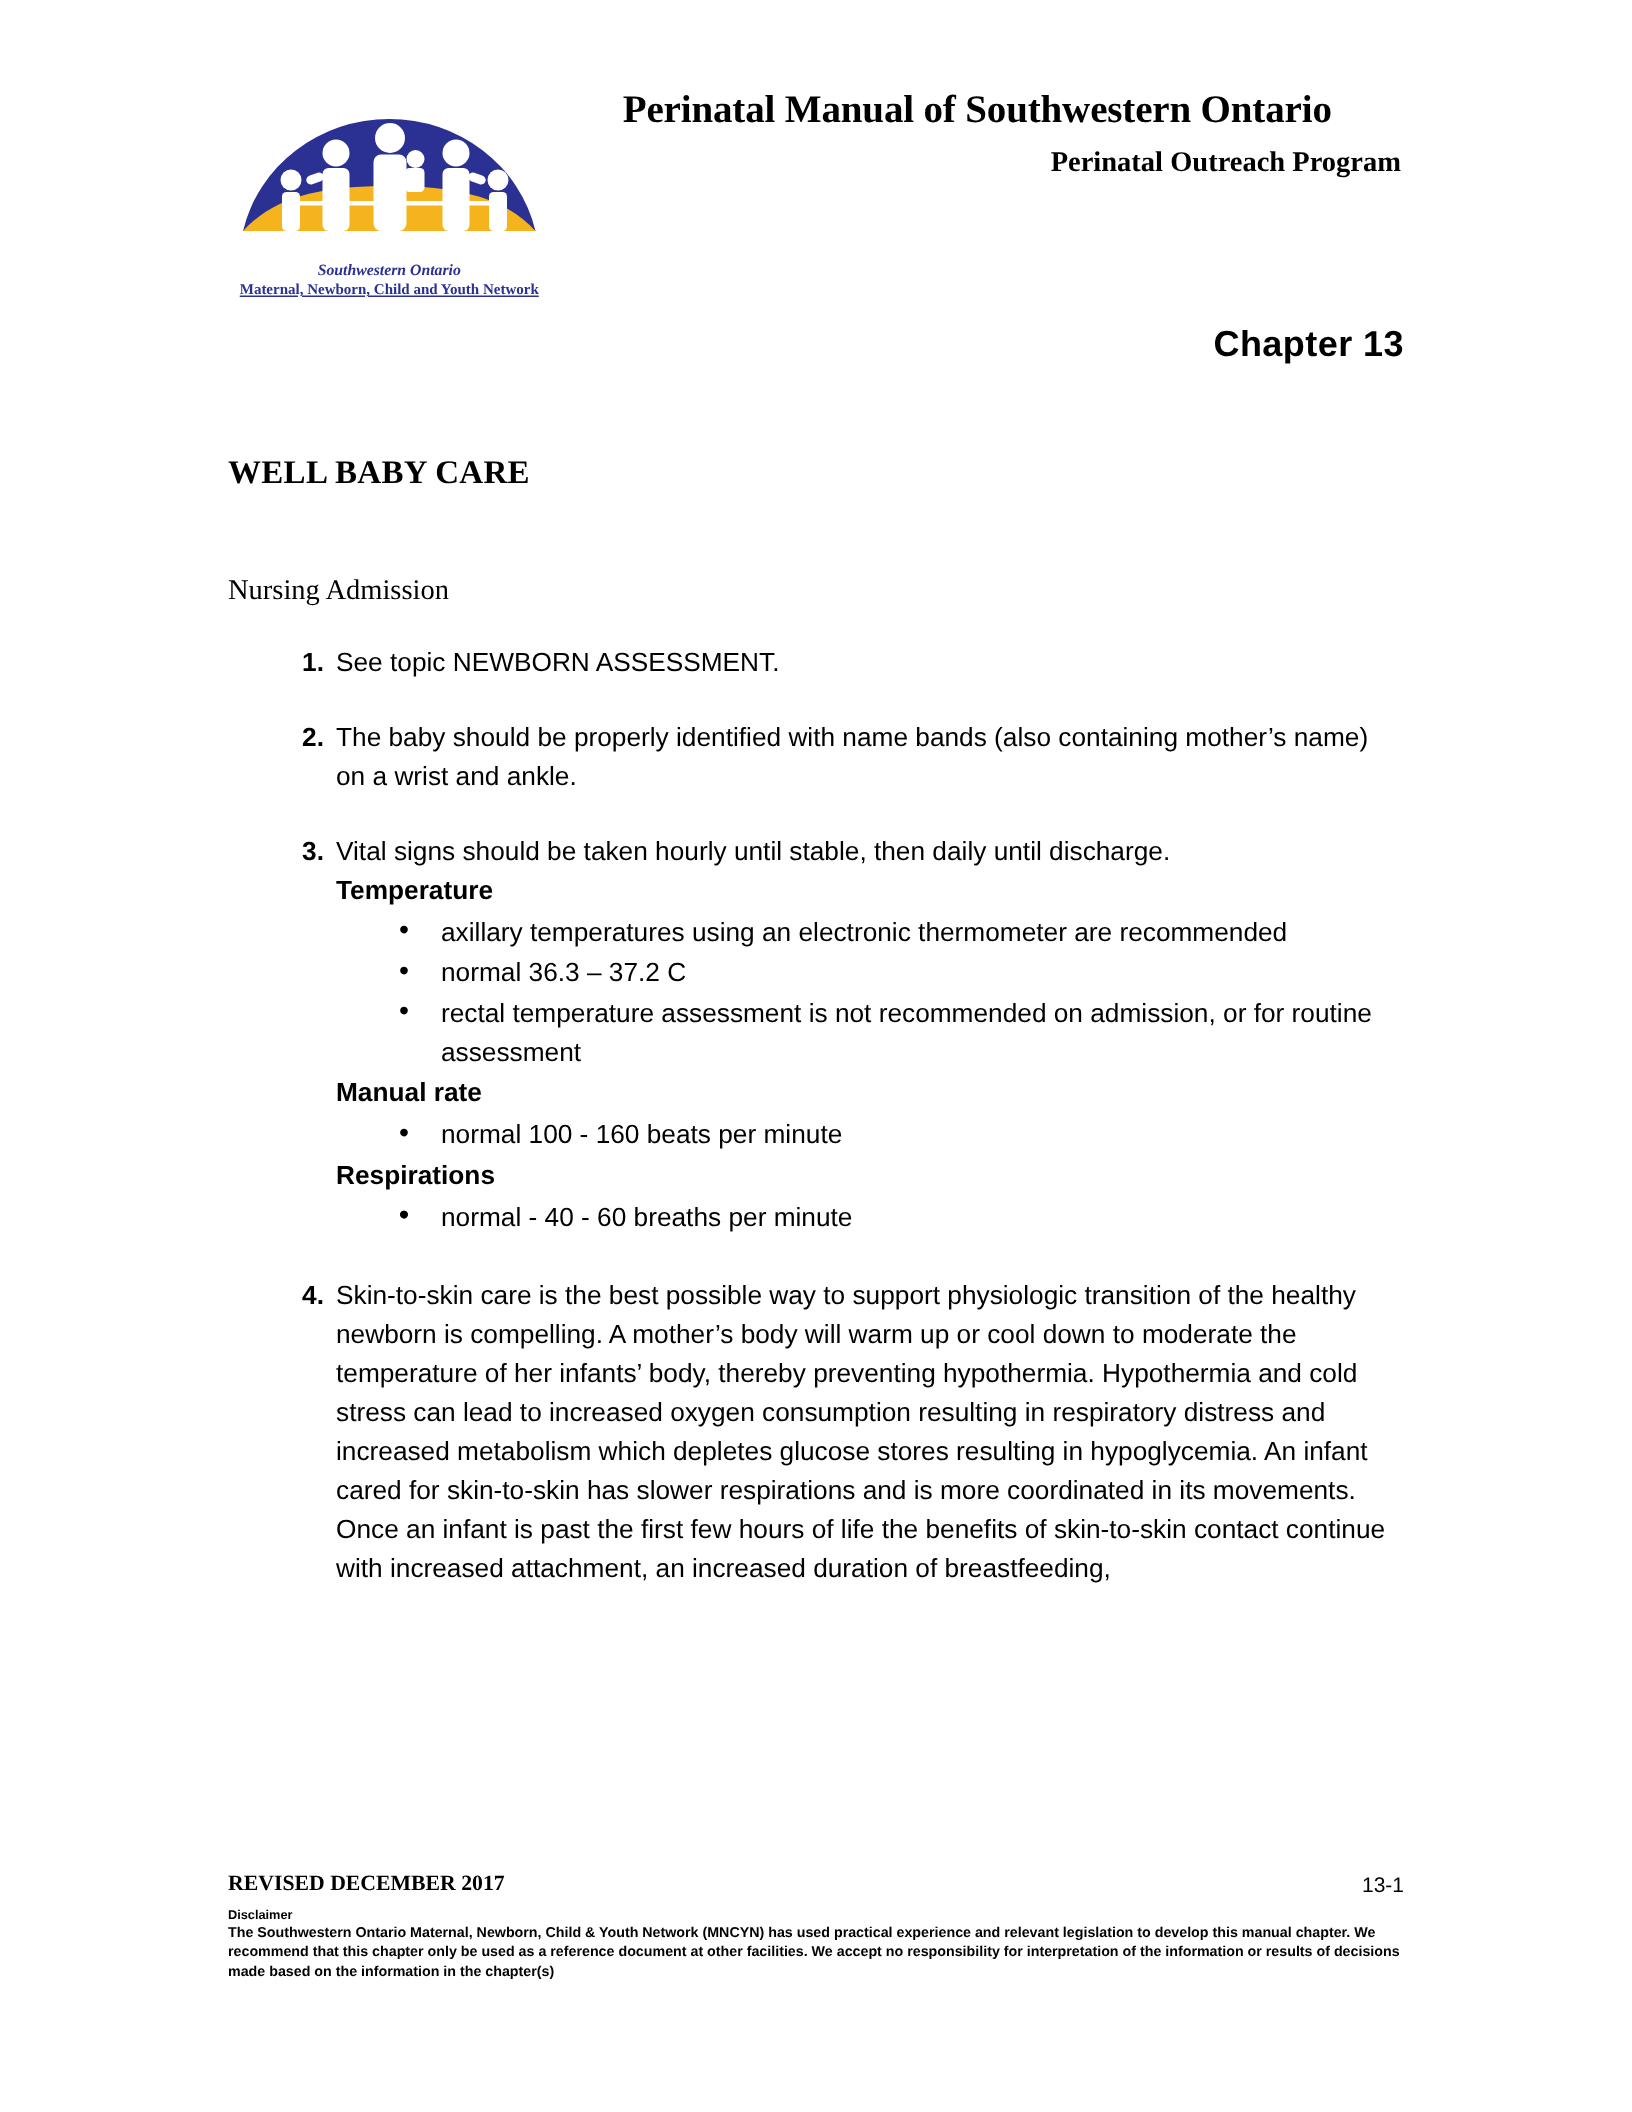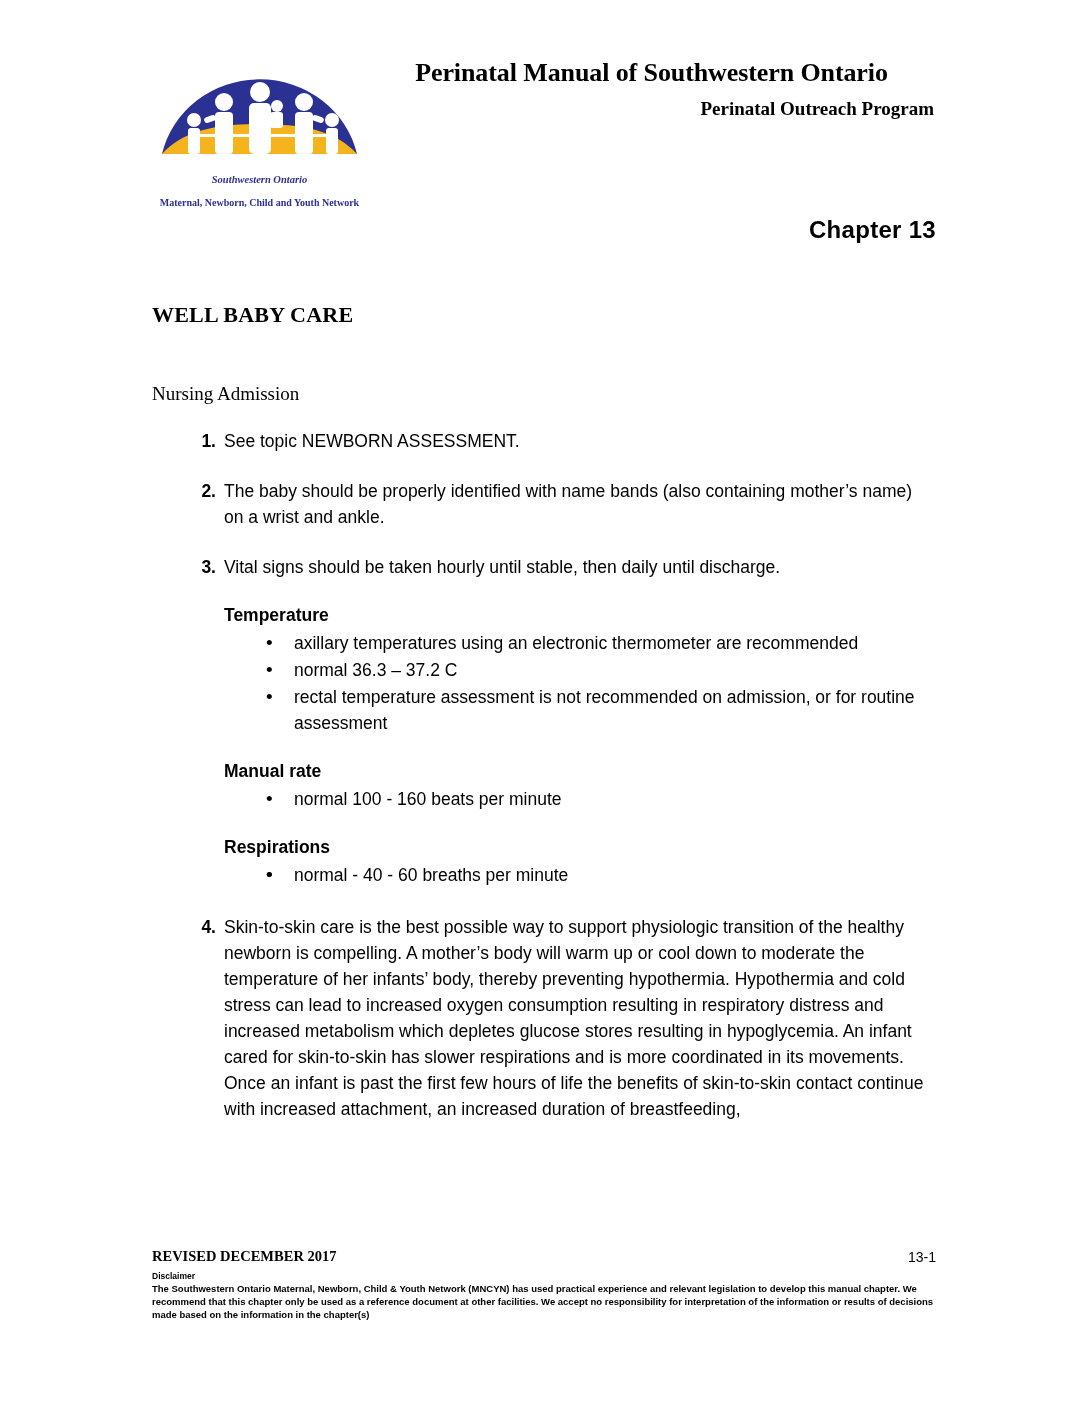--- a/index.html
+++ b/index.html
@@ -118,21 +118,20 @@
     top: 0;
     width: 26px;
     text-align: right;
     font-weight: bold;
   }
   ol.num-list > li .li-text {
     display: block;
   }
 
   .subgroup {
-    margin-top: 22px;
   }
   .subhead {
     font-weight: bold;
     font-size: 17.5px;
     margin-bottom: 2px;
   }
   ul.bullets {
     list-style: none;
     margin: 0;
     padding: 0;
@@ -157,21 +156,21 @@
   
   .footer {
     position: absolute;
     left: 152px;
     top: 1248px;
     width: 784px;
   }
   .footer-row {
     display: flex;
     justify-content: space-between;
-    align-items: center;
+    align-items: flex-start;
     font-family: "Liberation Serif", serif;
     font-weight: bold;
     font-size: 14.5px;
     gap: 35px;
   }
   .footer-page {
     font-family: "Liberation Sans", sans-serif;
     font-weight: normal;
     font-size: 14px;
   }
@@ -224,21 +223,21 @@
           <rect x="143" y="66" width="18" height="42" rx="4"></rect>
           <rect x="160" y="70" width="12" height="6" rx="3" transform="rotate(20 166 73)"></rect>
 
           <circle cx="180" cy="74" r="7"></circle>
           <rect x="174" y="82" width="12" height="26" rx="3"></rect>
 
           <rect x="44" y="88" width="140" height="3"></rect>
         </g>
       </svg>
       <div style="font-family:'Liberation Serif',serif;font-style:italic;font-weight:bold;font-size:10.5px;color:#2b3192;text-align:center;margin-top:-16px;">Southwestern Ontario</div>
-      <div style="font-family:'Liberation Serif',serif;font-weight:bold;font-size:10px;color:#2b3192;text-align:center;margin-top:12px;">Maternal, Newborn, Child and Youth Network</div>
+      <div style="font-family:'Liberation Serif',serif;font-weight:bold;font-size:10px;color:#2b3192;text-align:center;margin-top:2px;text-decoration:underline;">Maternal, Newborn, Child and Youth Network</div>
     </div>
 
     <div class="header-text">
       <div class="org-title">Perinatal Manual of Southwestern Ontario</div>
       <div class="org-program">Perinatal Outreach Program</div>
     </div>
   </div>
 
   <div class="chapter-label">Chapter 13</div>
 

